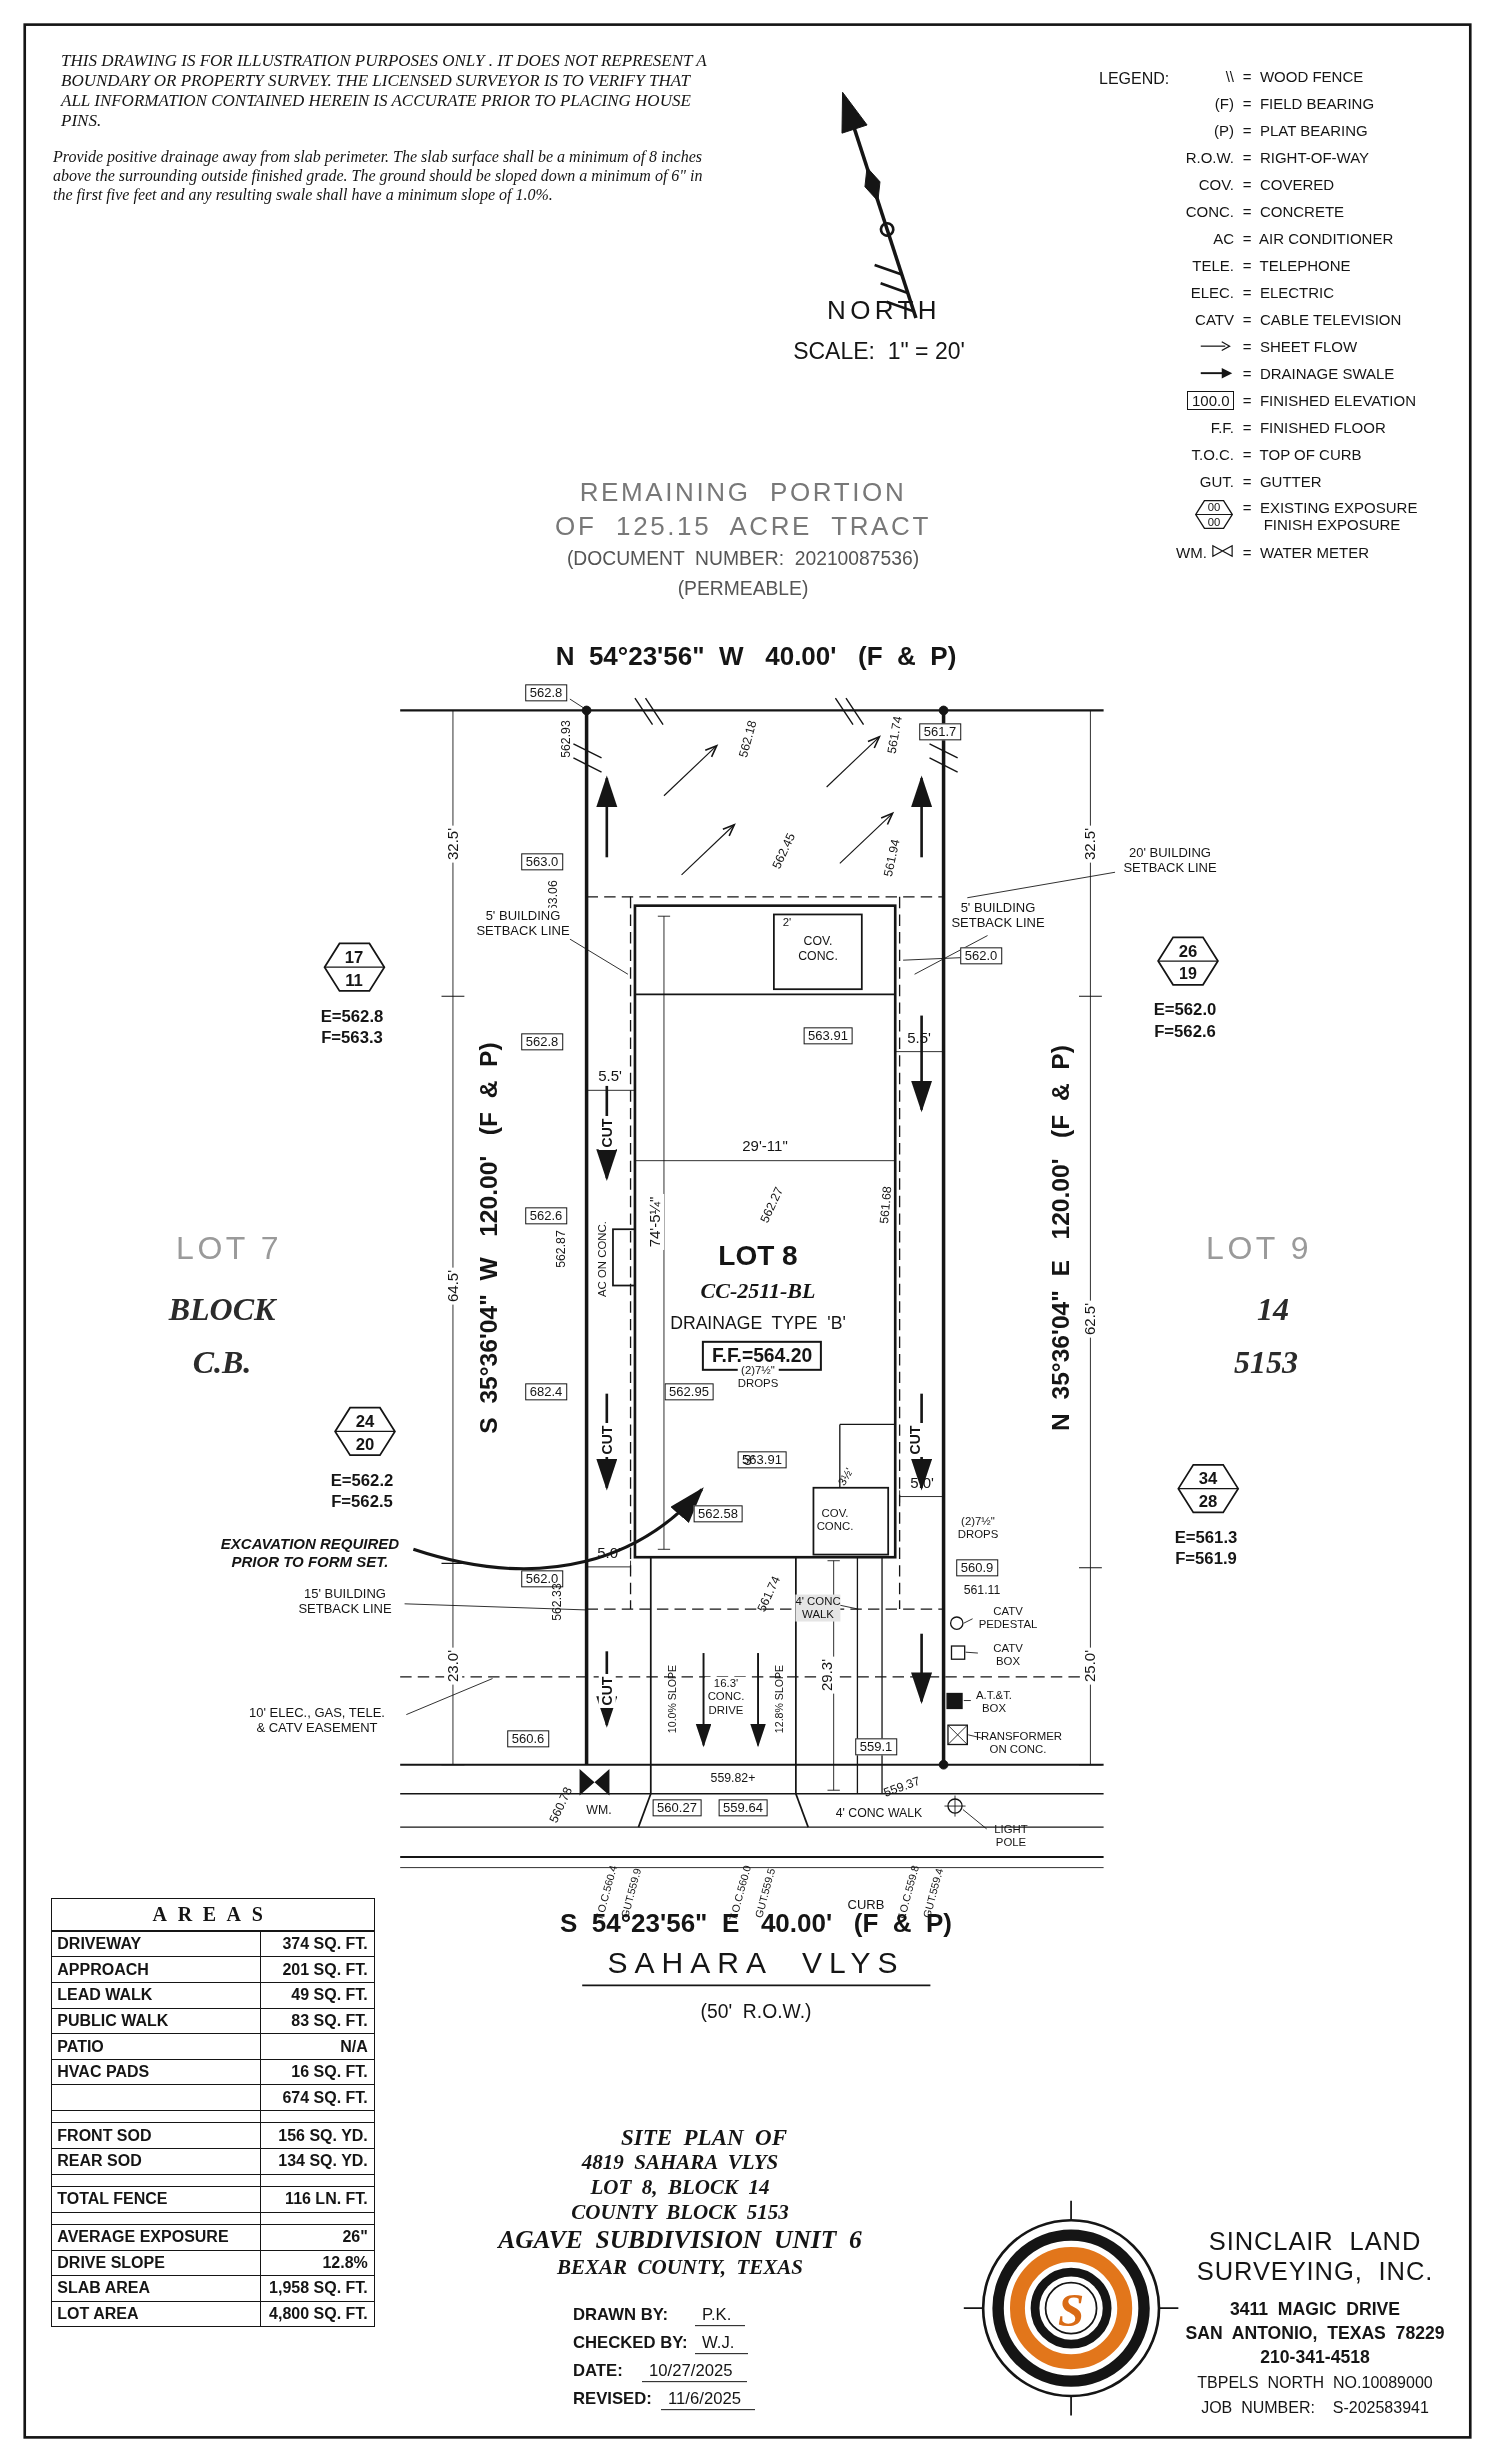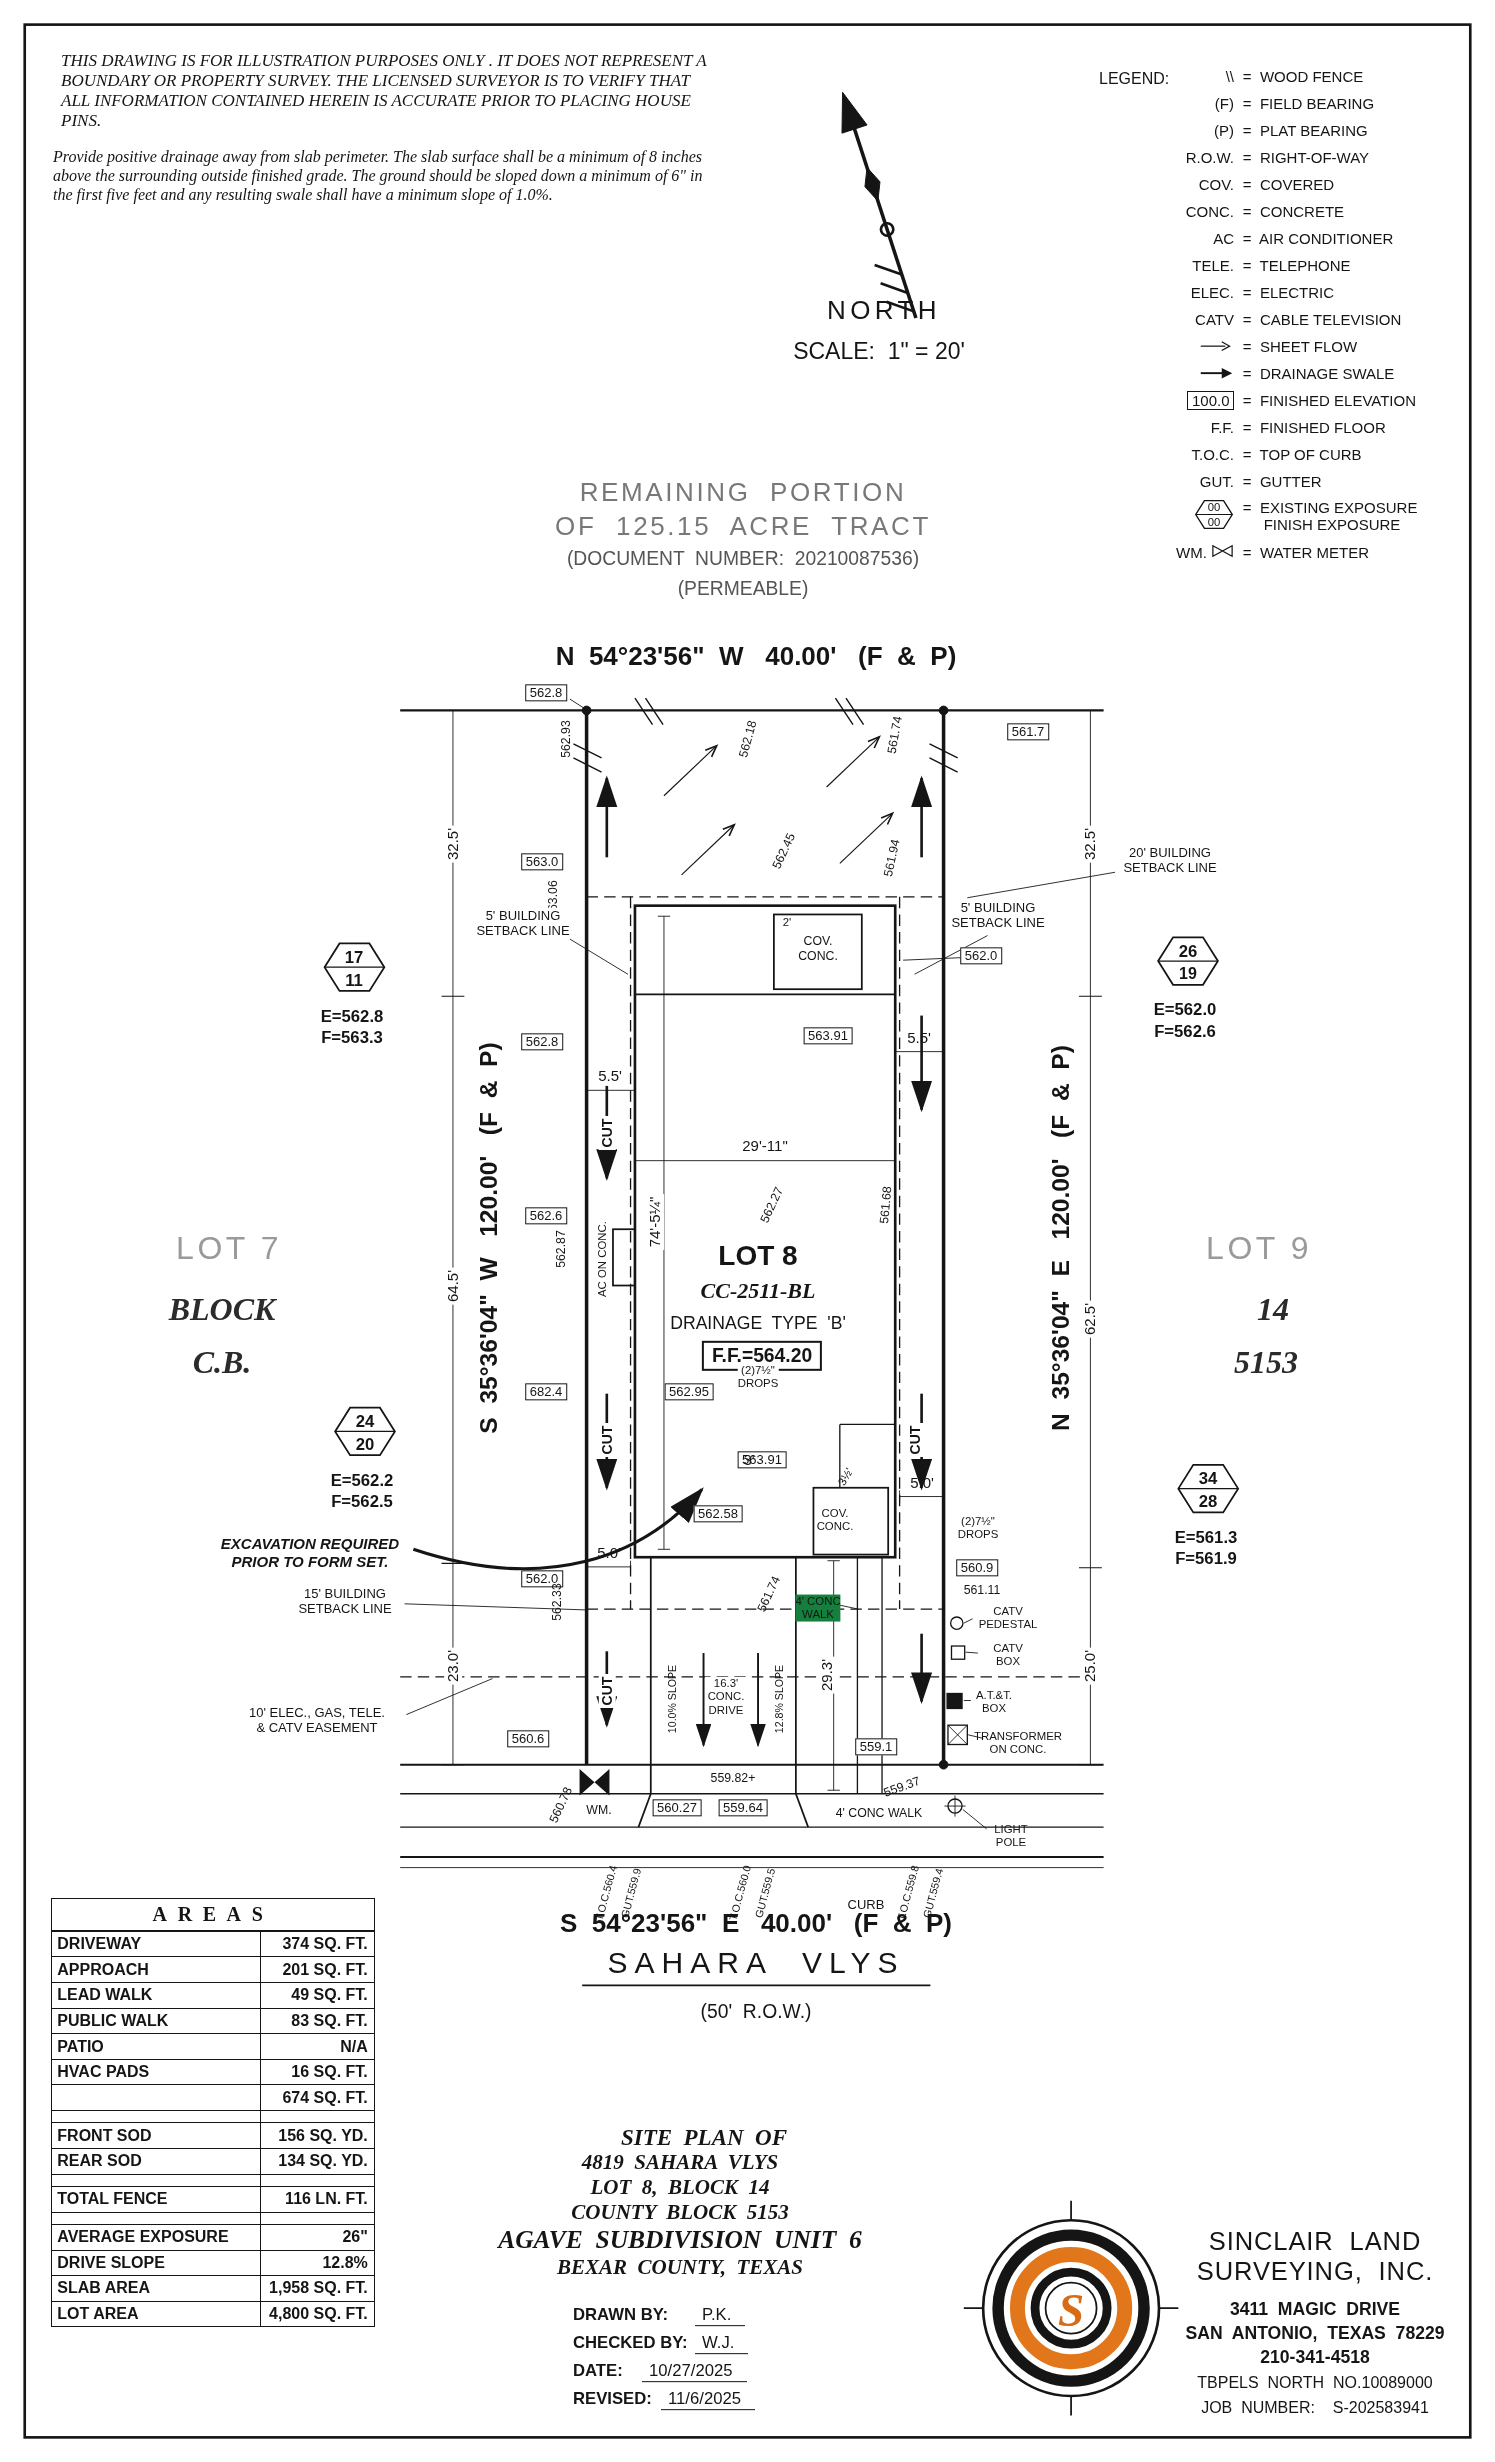--- a/index.html
+++ b/index.html
@@ -329,21 +329,21 @@
   <div class="lbl b" style="left:365px;top:1422px;font-size:16.7px">24</div>
   <div class="lbl b" style="left:365px;top:1445px;font-size:16.7px">20</div>
   <div class="lbl b" style="left:362px;top:1481px;font-size:16.7px">E=562.2</div>
   <div class="lbl b" style="left:362px;top:1502px;font-size:16.7px">F=562.5</div>
   <div class="lbl b" style="left:1208px;top:1479px;font-size:16.7px">34</div>
   <div class="lbl b" style="left:1208px;top:1502px;font-size:16.7px">28</div>
   <div class="lbl b" style="left:1206px;top:1538px;font-size:16.7px">E=561.3</div>
   <div class="lbl b" style="left:1206px;top:1559px;font-size:16.7px">F=561.9</div>
 
   <div class="lbl ebox" style="left:546px;top:693px">562.8</div>
-  <div class="lbl ebox" style="left:1028px;top:732px">561.7</div>
+  <div class="lbl ebox" style="left:940px;top:732px">561.7</div>
   <div class="lbl ebox" style="left:542px;top:862px">563.0</div>
   <div class="lbl ebox" style="left:981px;top:956px">562.0</div>
   <div class="lbl ebox" style="left:828px;top:1036px">563.91</div>
   <div class="lbl ebox" style="left:542px;top:1042px">562.8</div>
   <div class="lbl ebox" style="left:546px;top:1216px">562.6</div>
   <div class="lbl ebox" style="left:546px;top:1392px">682.4</div>
   <div class="lbl ebox" style="left:689px;top:1392px">562.95</div>
   <div class="lbl ebox" style="left:762px;top:1460px">563.91</div>
   <div class="lbl ebox" style="left:718px;top:1514px">562.58</div>
   <div class="lbl ebox" style="left:542px;top:1579px">562.0</div>
@@ -398,21 +398,21 @@
 &amp; CATV EASEMENT</div>
   <div class="lbl" style="left:818px;top:948px;font-size:12.3px">COV.
 CONC.</div>
   <div class="lbl" style="left:603px;top:1259px;font-size:11.4px;--r:-90deg">AC ON CONC.</div>
   <div class="lbl" style="left:835px;top:1520px;font-size:11.4px">COV.
 CONC.</div>
   <div class="lbl" style="left:758px;top:1377px;font-size:11.4px;background:#fff">(2)7½"
 DROPS</div>
   <div class="lbl" style="left:978px;top:1528px;font-size:11.4px">(2)7½"
 DROPS</div>
-  <div class="lbl" style="left:818px;top:1608px;font-size:11.4px;background:#15803d">4' CONC
+  <div class="lbl" style="left:818px;top:1608px;font-size:11.4px;background:#e5e5e5">4' CONC
 WALK</div>
   <div class="lbl" style="left:1008px;top:1618px;font-size:11.4px">CATV
 PEDESTAL</div>
   <div class="lbl" style="left:1008px;top:1655px;font-size:11.4px">CATV
 BOX</div>
   <div class="lbl" style="left:994px;top:1702px;font-size:11.4px">A.T.&amp;T.
 BOX</div>
   <div class="lbl" style="left:1018px;top:1743px;font-size:11.4px">TRANSFORMER
 ON CONC.</div>
   <div class="lbl" style="left:1011px;top:1836px;font-size:11.4px">LIGHT

